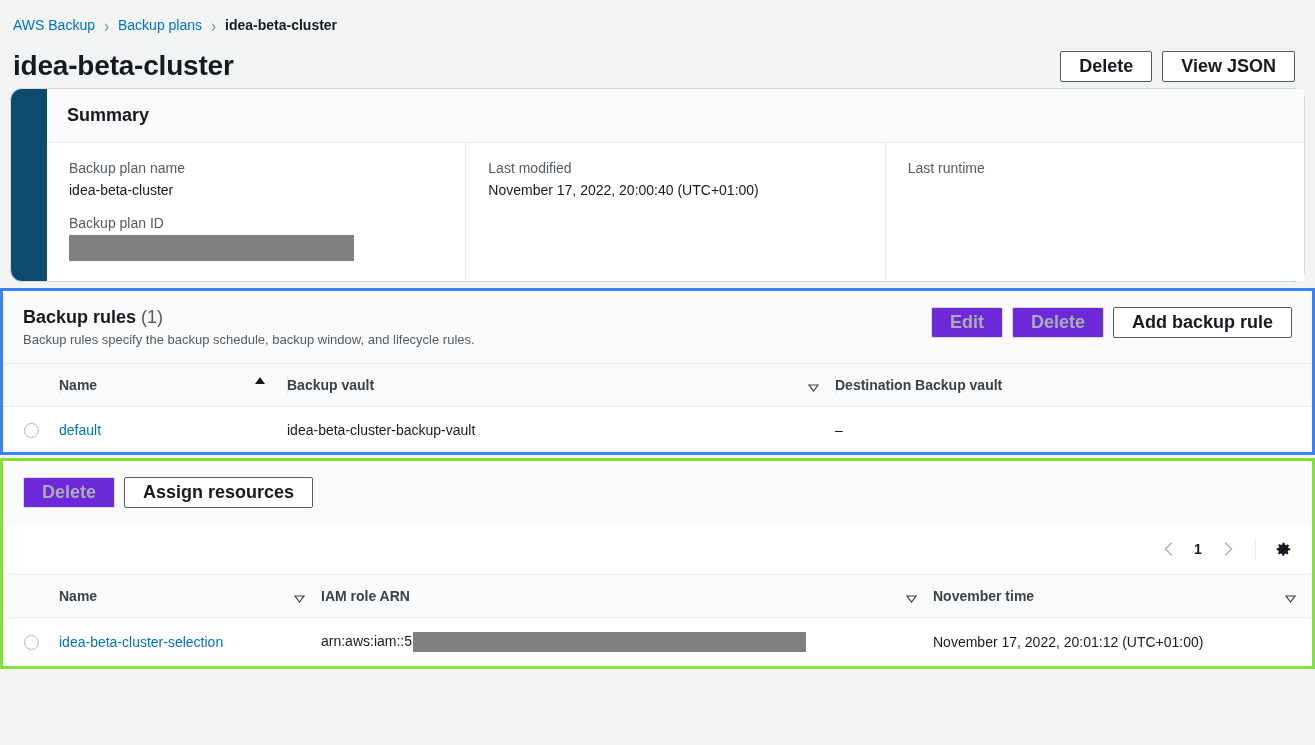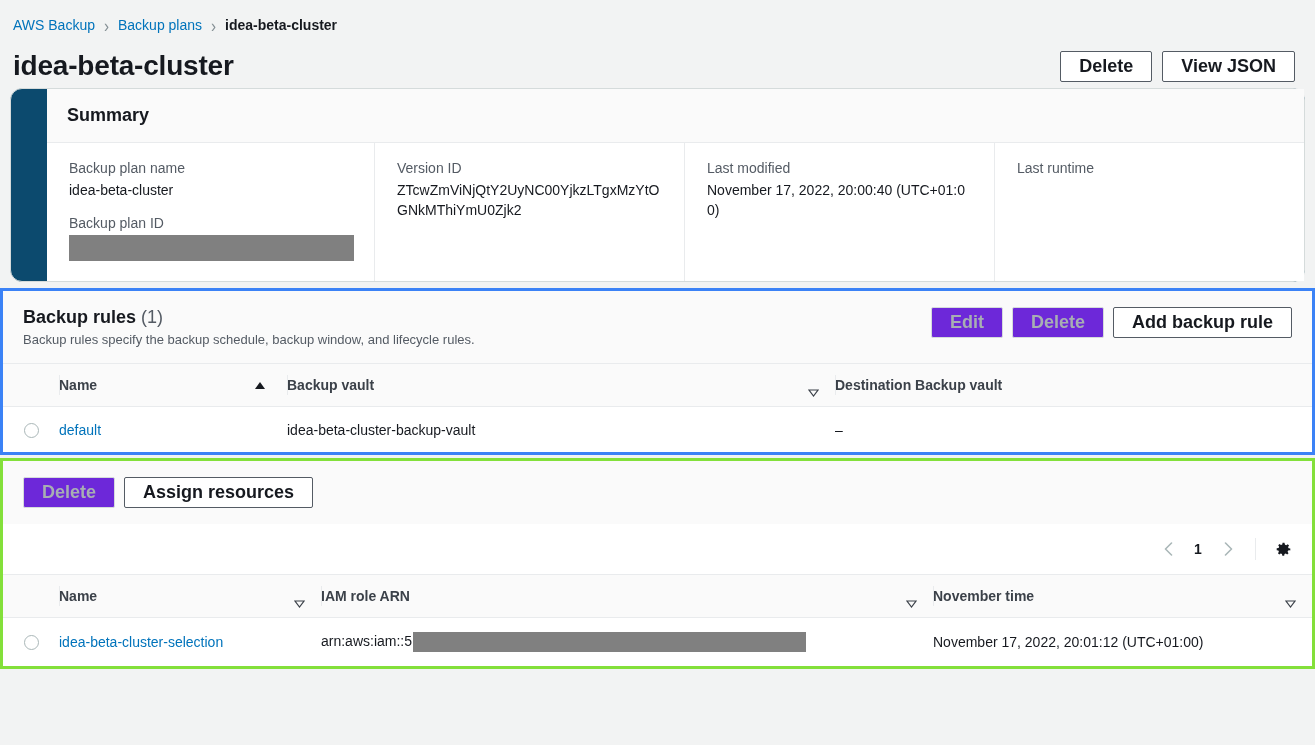--- a/index.html
+++ b/index.html
@@ -178,21 +178,20 @@
     font-weight: 700;
     color: #3b4149;
     padding: 13px 10px 13px 0;
     border-top: 1px solid #e9ebed;
     border-bottom: 1px solid #e9ebed;
     position: relative;
     white-space: nowrap;
   }
   th .th-inner {
     display: flex;
-    align-items: center;
     justify-content: space-between;
     padding-right: 12px;
   }
   th.col-select { width: 56px; padding-left: 0; border-right: none; }
   th.divider::before {
     content: "";
     position: absolute;
     left: 0;
     top: 11px;
     bottom: 11px;
@@ -317,24 +316,20 @@
 
       <div class="summary-col">
         <div class="field-label">Backup plan name</div>
         <div class="field-value">idea-beta-cluster</div>
         <div class="field-label">Backup plan ID</div>
         <div class="field-value">
             <span class="redacted"></span>
           </div>
       </div>
 
-      <div class="summary-col">
-        <div class="field-label">Version ID</div>
-        <div class="field-value">ZTcwZmViNjQtY2UyNC00YjkzLTgxMzYtOGNkMThiYmU0Zjk2</div>
-      </div>
 
       <div class="summary-col">
         <div class="field-label">Last modified</div>
         <div class="field-value">November 17, 2022, 20:00:40 (UTC+01:00)</div>
       </div>
 
       <div class="summary-col">
         <div class="field-label">Last runtime</div>
       </div>
 

